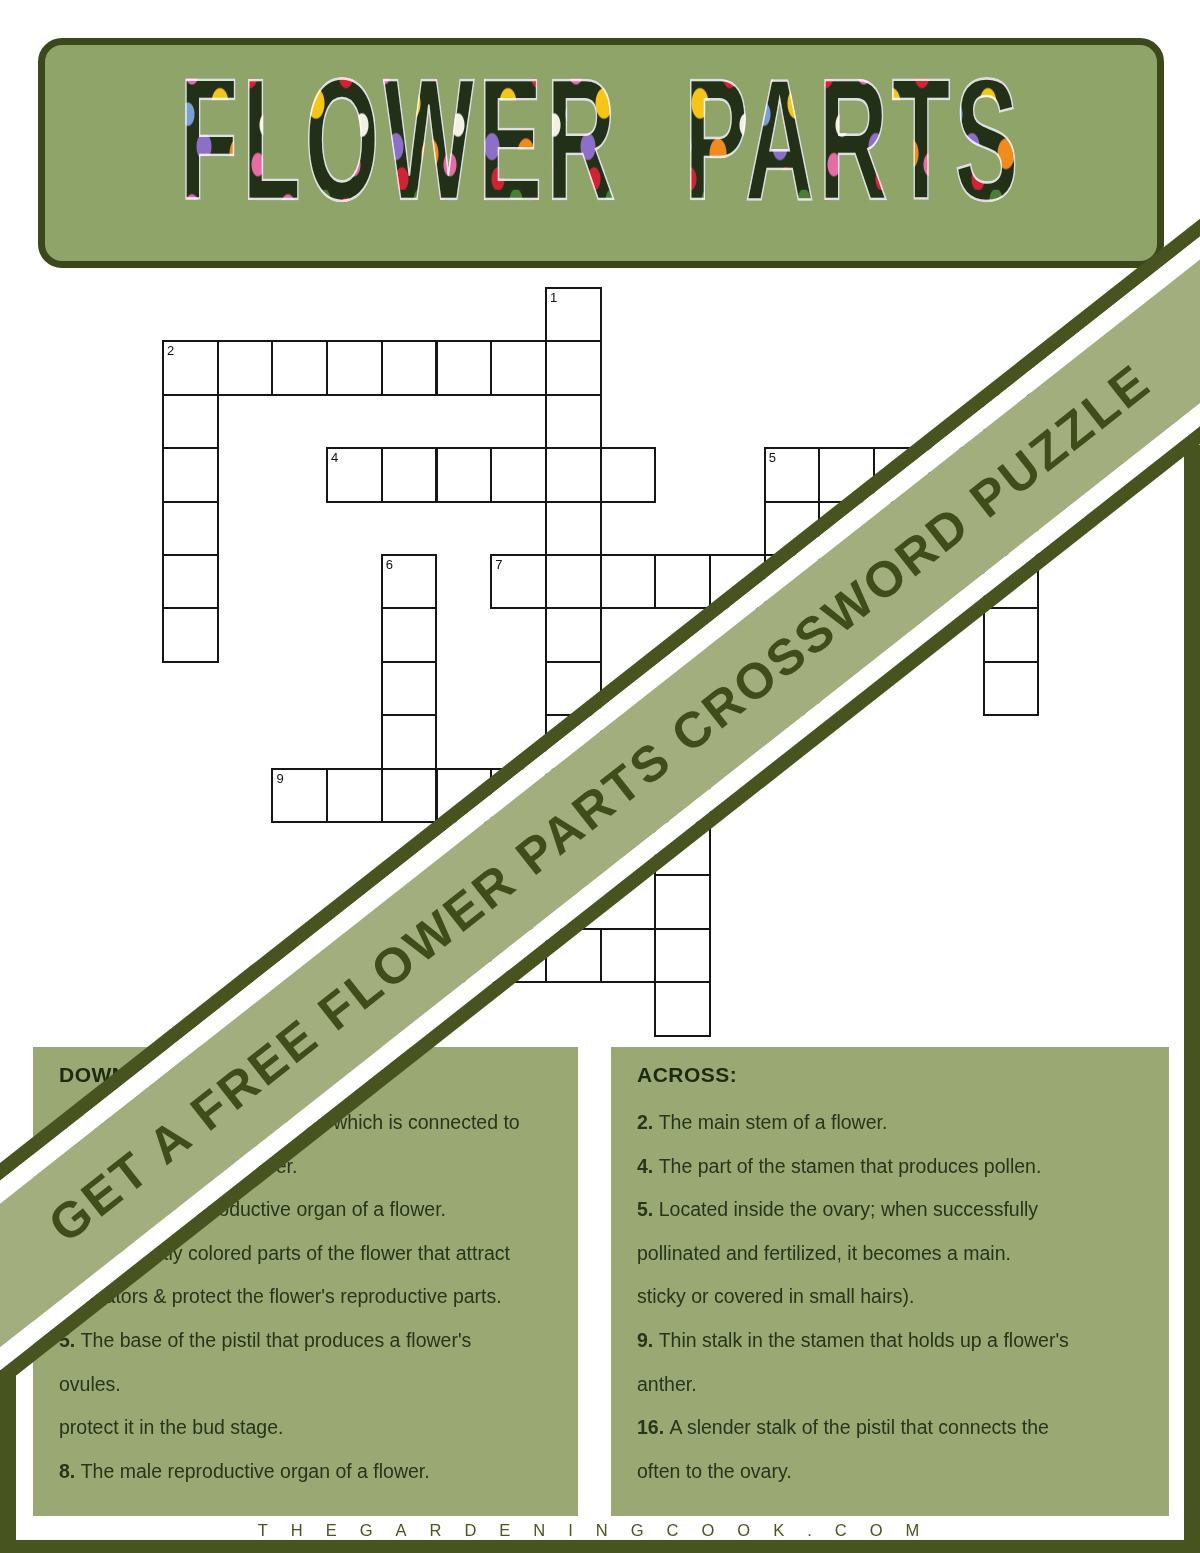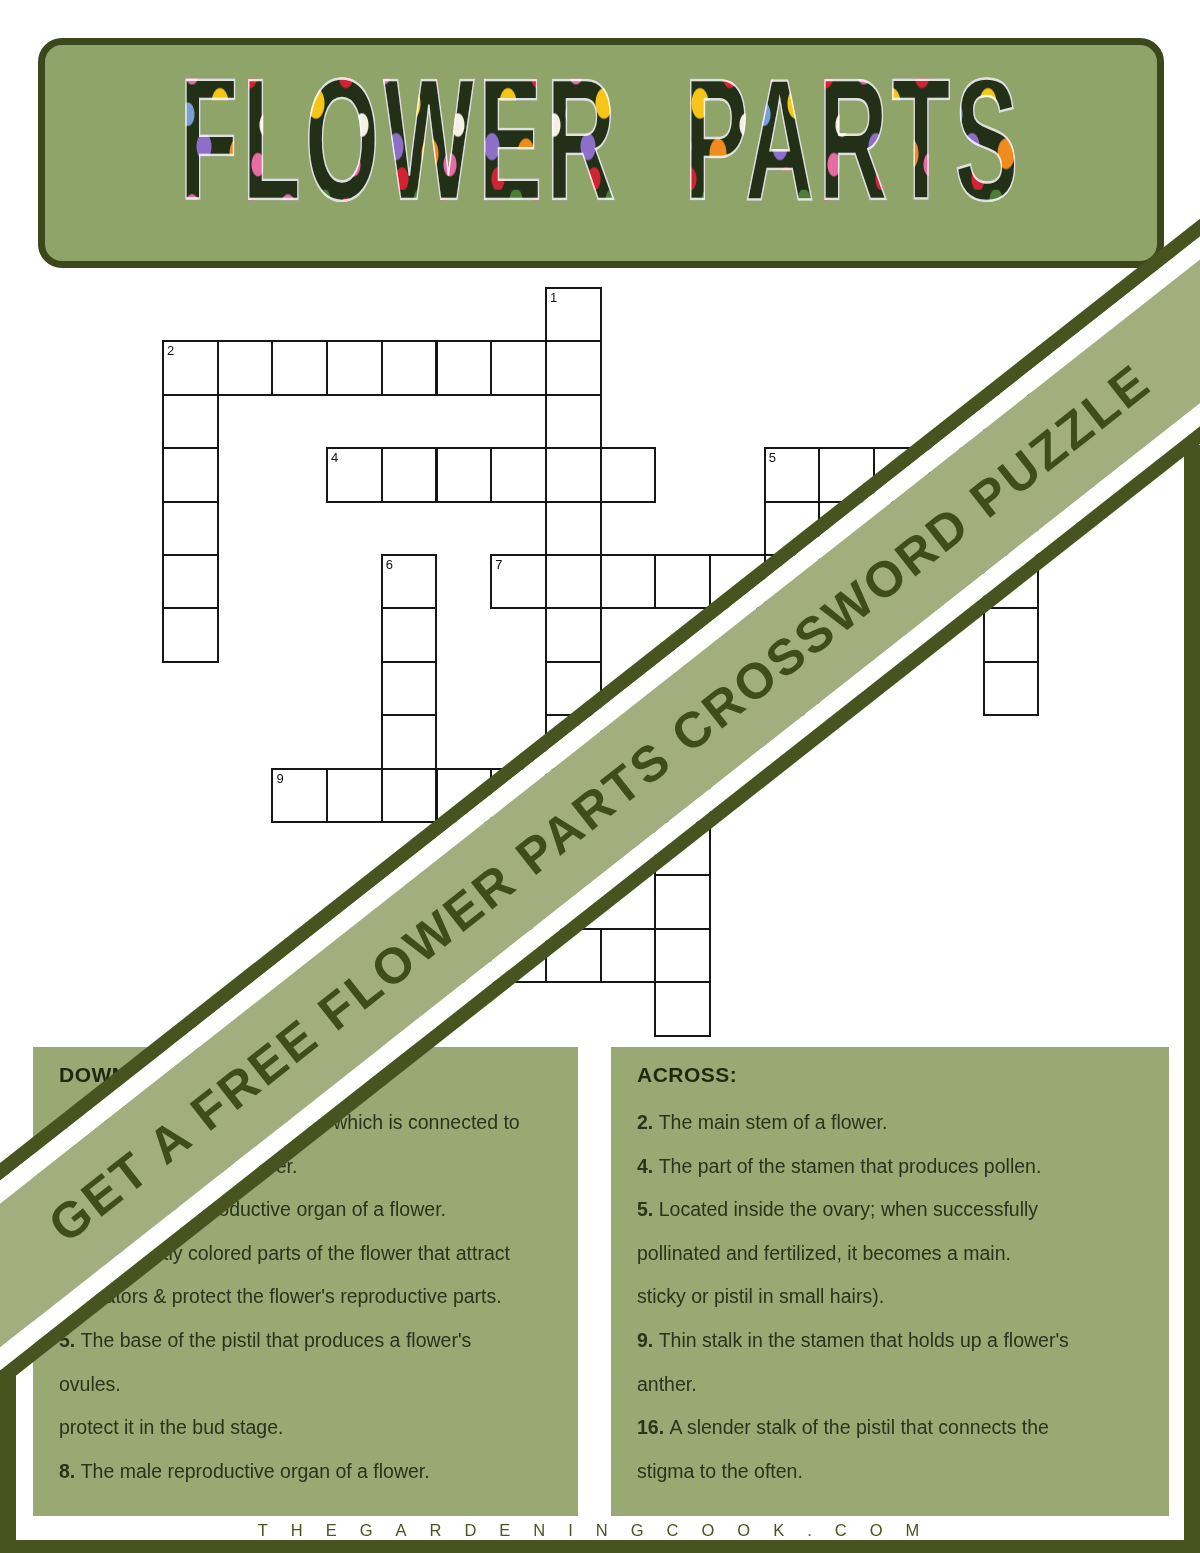--- a/index.html
+++ b/index.html
@@ -193,25 +193,25 @@
     </div>
 </div>
 
 <div class="cluebox" id="acrossBox">
   <div class="cluehead">ACROSS:</div>
   <div>
       <div class="clueline"><b>2. </b>The main stem of a flower.</div>
       <div class="clueline"><b>4. </b>The part of the stamen that produces pollen.</div>
       <div class="clueline"><b>5. </b>Located inside the ovary; when successfully</div>
       <div class="clueline">pollinated and fertilized, it becomes a main.</div>
-      <div class="clueline">sticky or pistil in small hairs).</div>
+      <div class="clueline">sticky or covered in small hairs).</div>
       <div class="clueline"><b>9. </b>Thin stalk in the stamen that holds up a flower's</div>
       <div class="clueline">anther.</div>
       <div class="clueline"><b>16. </b>A slender stalk of the pistil that connects the</div>
-      <div class="clueline">stigma to the often.</div>
+      <div class="clueline">often to the ovary.</div>
     </div>
 </div>
 
 <div class="strip" id="stripRight"></div>
 <div class="strip" id="stripBottom"></div>
 <div class="strip" id="stripLeft"></div>
 
 <div class="ribbon">
   <div class="edge"></div>
   <div class="gap"></div>

